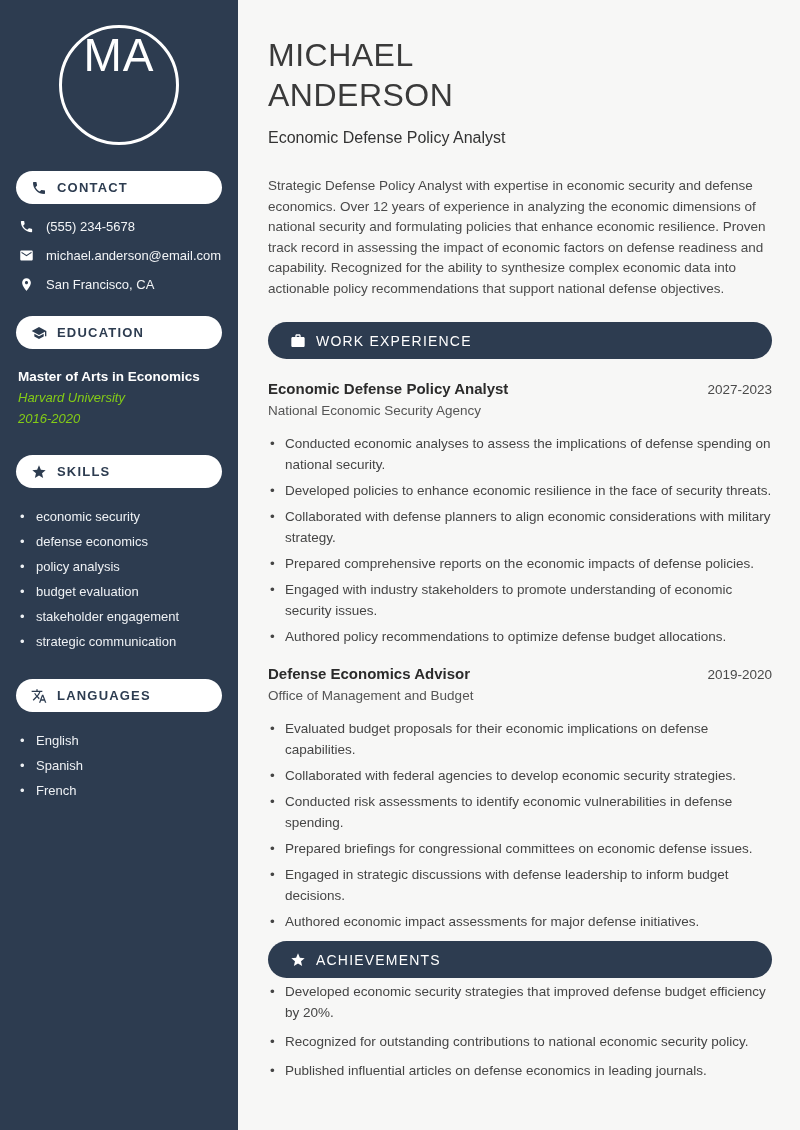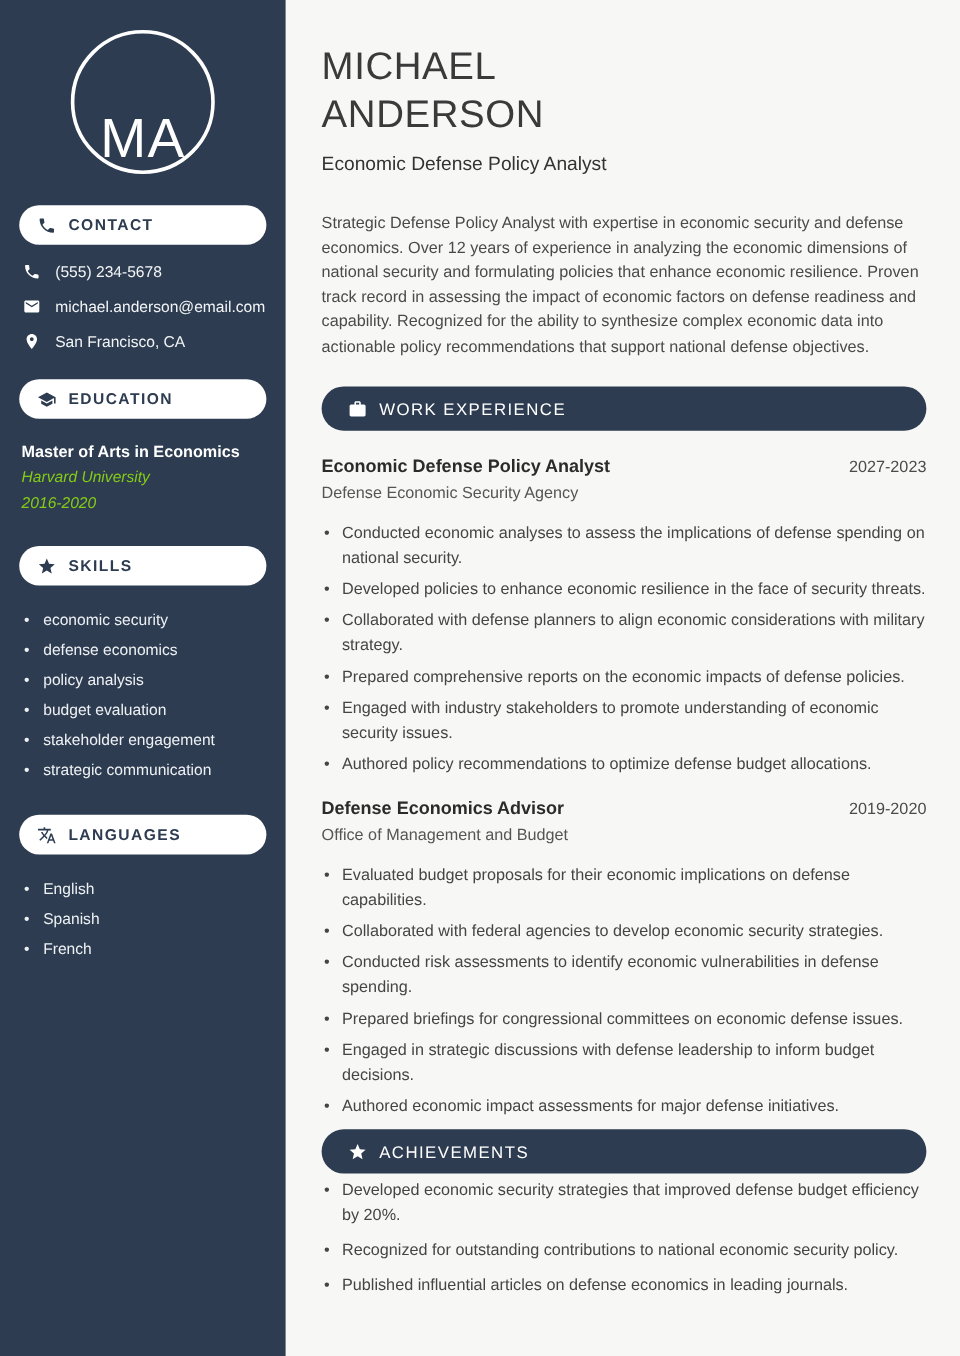--- a/index.html
+++ b/index.html
@@ -3,21 +3,21 @@
 <meta charset="utf-8">
 <style>
   * { margin:0; padding:0; box-sizing:border-box; }
   html,body { width:800px; }
   body { font-family:"Liberation Sans", sans-serif; background:#f7f7f6; }
   .page { display:flex; width:800px; height:1130px; background:#f7f7f6; overflow:hidden; }
 
   
   .sidebar { width:238px; flex-shrink:0; background:#2d3c50; color:#fff; padding:25px 16px 0 16px; }
   .avatar { width:120px; height:120px; border:3px solid #ffffff; border-radius:50%;
-            margin:0 auto; display:flex; align-items:flex-end; justify-content:center;
+            margin:0 auto; display:flex; align-items:flex-start; justify-content:center;
             font-size:46px; font-weight:500; letter-spacing:1px; color:#fff; }
   .side-pill { background:#ffffff; color:#2d3c50; border-radius:17px; height:33px;
                display:flex; align-items:center; gap:10px; padding:0 15px;
                font-weight:bold; font-size:13px; letter-spacing:1.2px; }
   .side-pill svg { width:16px; height:16px; fill:#2d3c50; flex-shrink:0; }
   .pill-contact { margin-top:26px; }
   .pill-education { margin-top:24px; }
   .pill-skills { margin-top:26px; }
   .pill-languages { margin-top:25px; }
 
@@ -161,21 +161,21 @@
           <path d="M20 6h-4V4c0-1.11-.89-2-2-2h-4c-1.11 0-2 .89-2 2v2H4c-1.11 0-1.99.89-1.99 2L2 19c0 1.11.89 2 2 2h16c1.11 0 2-.89 2-2V8c0-1.11-.89-2-2-2zm-6 0h-4V4h4v2z"></path>
         </svg>
       <span>WORK EXPERIENCE</span>
     </div>
 
     <section class="job">
       <div class="job-head">
         <span class="job-role">Economic Defense Policy Analyst</span>
         <span class="job-dates">2027-2023</span>
       </div>
-      <div class="job-company">Defense Economic Security Agency</div>
+      <div class="job-company">National Economic Security Agency</div>
       <ul class="bullets">
         <li>Conducted economic analyses to assess the implications of defense spending on national security.</li>
         <li>Developed policies to enhance economic resilience in the face of security threats.</li>
         <li>Collaborated with defense planners to align economic considerations with military strategy.</li>
         <li>Prepared comprehensive reports on the economic impacts of defense policies.</li>
         <li>Engaged with industry stakeholders to promote understanding of economic security issues.</li>
         <li>Authored policy recommendations to optimize defense budget allocations.</li>
       </ul>
     </section>
 

